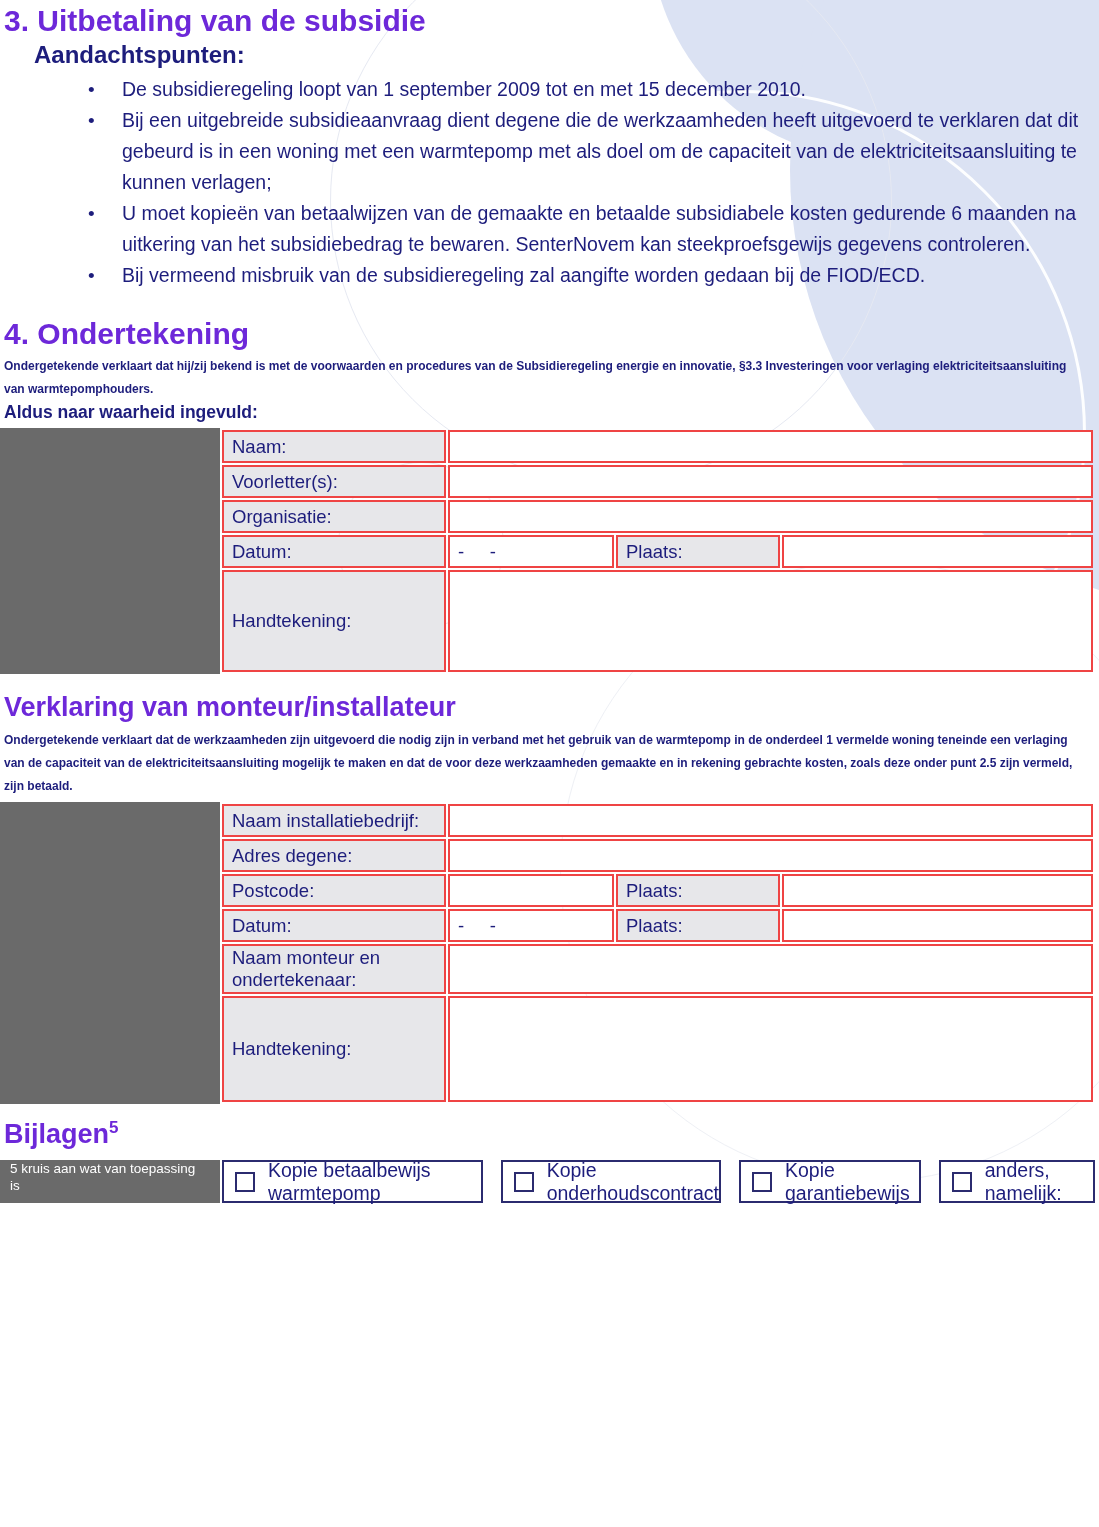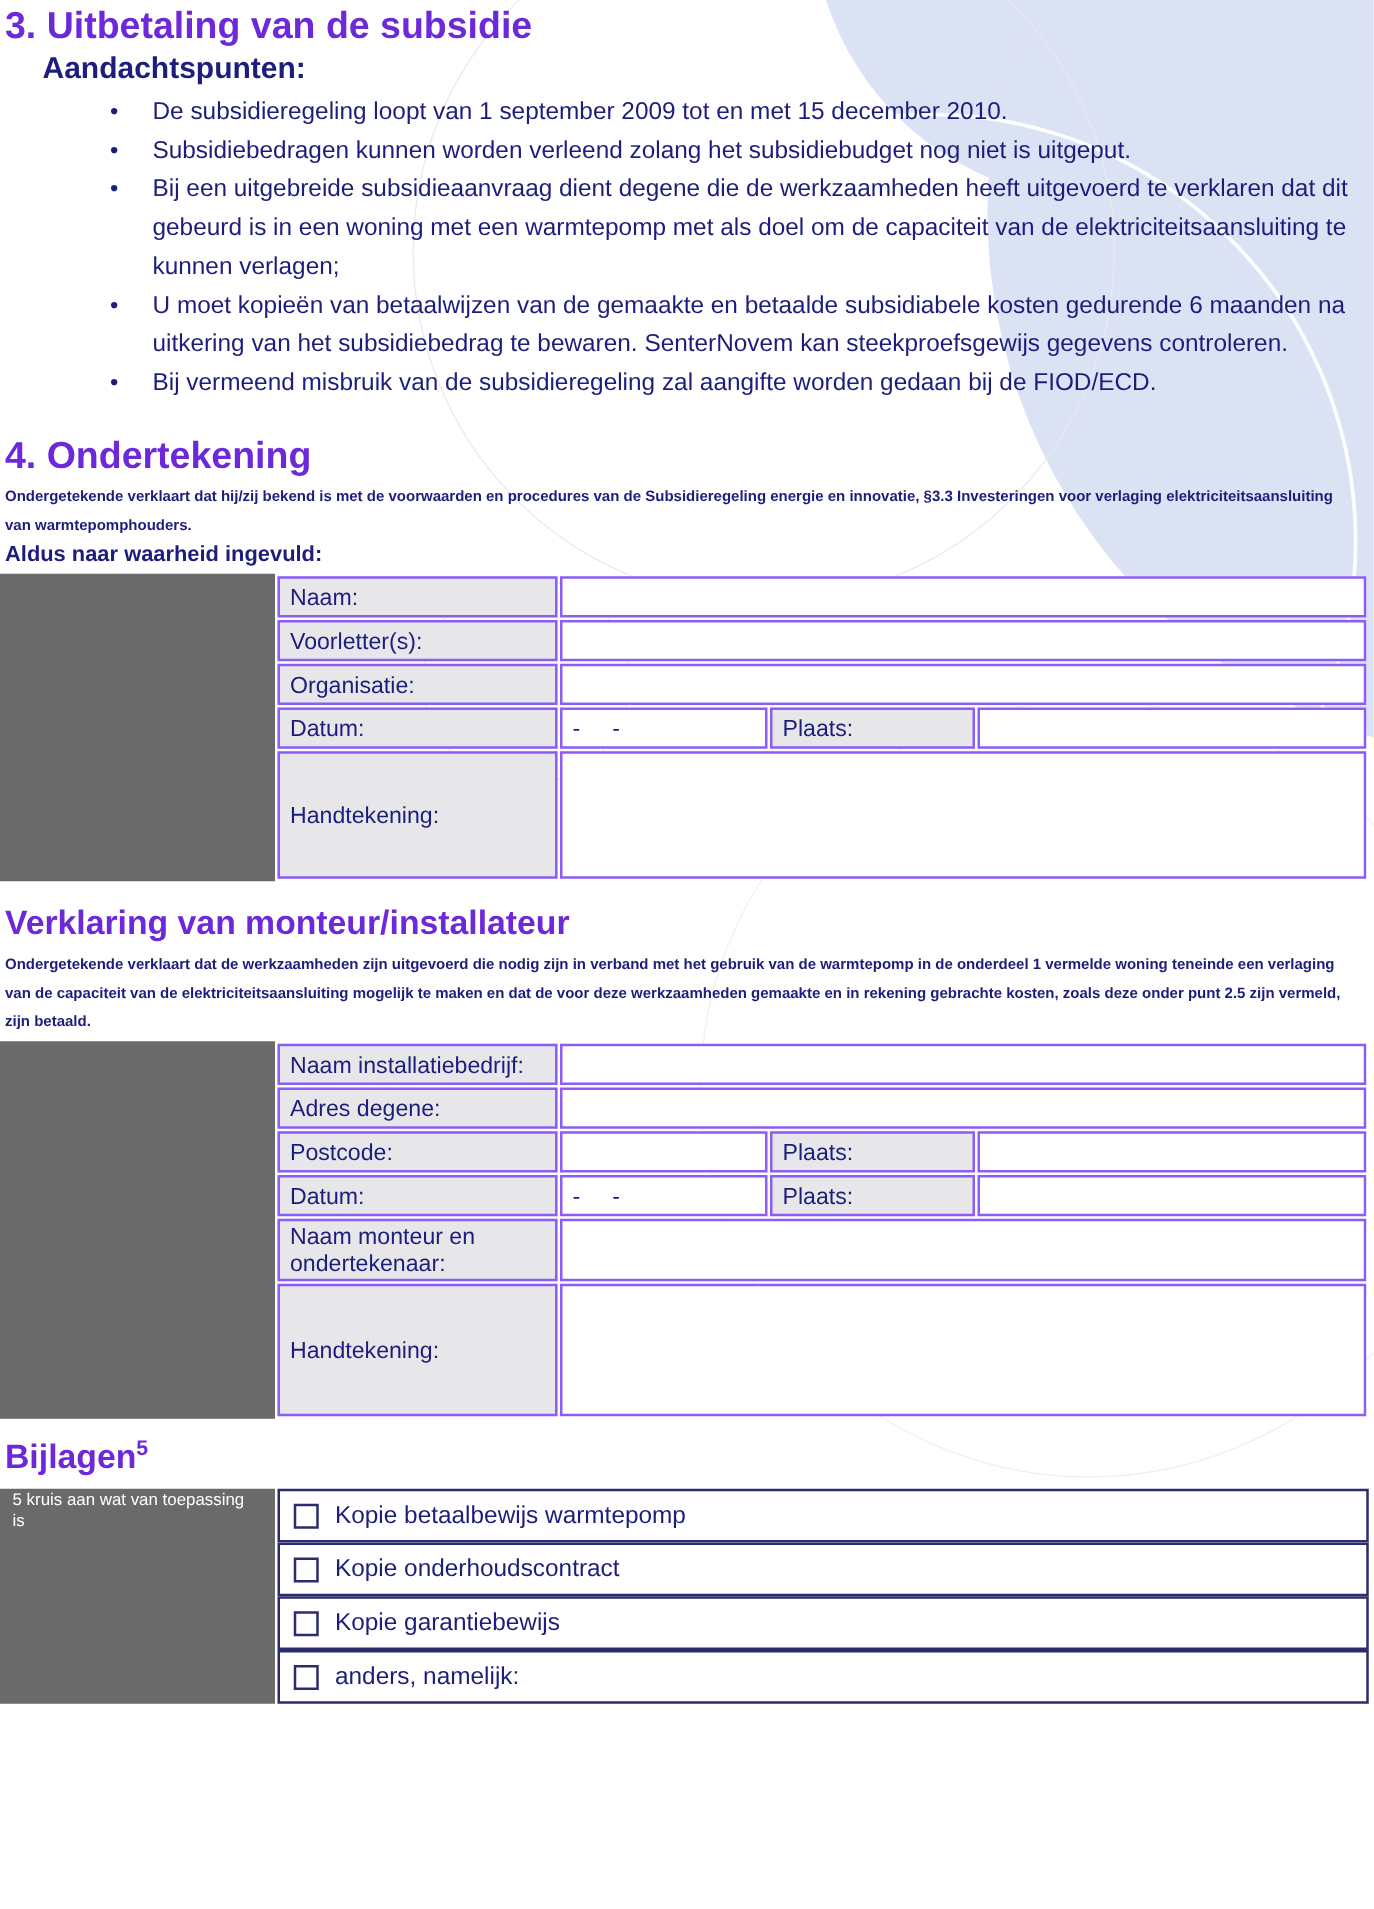--- a/index.html
+++ b/index.html
@@ -33,31 +33,31 @@
   .legal{font-size:12px;font-weight:bold;line-height:23px;margin:4px 0 0 4px;width:1086px;}
   .aldus{font-size:17.5px;font-weight:bold;line-height:23px;margin:0 0 0 4px;}
 
   
   .formblock{display:flex;align-items:stretch;width:1095px;}
   .mt4{margin-top:4px;}
   .mt10{margin-top:10px;}
   .graypanel{width:220px;background:#6a6a6a;flex:0 0 220px;}
   .graypanel.note{color:#ffffff;font-size:13.5px;line-height:17px;padding:0 14px 0 10px;box-sizing:border-box;}
   table.form{flex:1;border-collapse:separate;border-spacing:2px;table-layout:fixed;margin:0;}
-  table.form td{border:2px solid #8b5cf6;font-size:18.5px;color:#1d1d7c;padding:1px 8px;overflow:hidden;}
+  table.form td{border:2px solid #ef4444;font-size:18.5px;color:#1d1d7c;padding:1px 8px;overflow:hidden;}
   td.lbl{background:#e7e7ea;}
   td.val{background:#ffffff;}
   td.pre{white-space:pre;padding-left:26px;}
   .h-sm{height:27px;}
   .h-2l{height:44px;}
   .h-sig1{height:96px;}
   .h-sig2{height:100px;}
 
   
-  .bijrows{flex:1;display:flex;flex-direction:column;gap:0;margin-left:2px;}
+  .bijrows{flex:1;display:flex;gap:18px;margin-left:2px;}
   .bijrow{height:39px;border:2px solid #2b2b6f;background:#fff;display:flex;align-items:center;padding-left:11px;}
   .cb{width:16px;height:16px;border:2px solid #2b2b6f;background:#fff;margin-right:13px;flex:0 0 16px;}
   .bijlabel{font-size:19.5px;color:#1d1d7c;}
   sup.fn{font-size:17px;font-weight:bold;}
 </style>
 </head>
 <body>
 
 <div class="page">
 
@@ -67,21 +67,20 @@
   <div class="deco ring-1"></div>
   <div class="deco ring-2"></div>
   <div class="deco ring-3"></div>
 
   <div class="content">
 
     <h1 class="h-main">3. Uitbetaling van de subsidie</h1>
     <div class="aandacht">Aandachtspunten:</div>
     <ul class="bullets">
       <li>De subsidieregeling loopt van 1 september 2009 tot en met 15 december 2010.</li>
-      <li>Subsidiebedragen kunnen worden verleend zolang het subsidiebudget nog niet is uitgeput.</li>
       <li>Bij een uitgebreide subsidieaanvraag dient degene die de werkzaamheden heeft uitgevoerd te verklaren dat dit gebeurd is in een woning met een warmtepomp met als doel om de capaciteit van de elektriciteitsaansluiting te kunnen verlagen;</li>
       <li>U moet kopieën van betaalwijzen van de gemaakte en betaalde subsidiabele kosten gedurende 6 maanden na uitkering van het subsidiebedrag te bewaren. SenterNovem kan steekproefsgewijs gegevens controleren.</li>
       <li>Bij vermeend misbruik van de subsidieregeling zal aangifte worden gedaan bij de FIOD/ECD.</li>
     </ul>
 
     <h2 class="h-main" style="margin-top:26px;">4. Ondertekening</h2>
     <p class="legal">Ondergetekende verklaart dat hij/zij bekend is met de voorwaarden en procedures van de Subsidieregeling energie en innovatie, §3.3 Investeringen voor verlaging elektriciteitsaansluiting van warmtepomphouders.</p>
     <p class="aldus">Aldus naar waarheid ingevuld:</p>
 
     <div class="formblock mt4">

